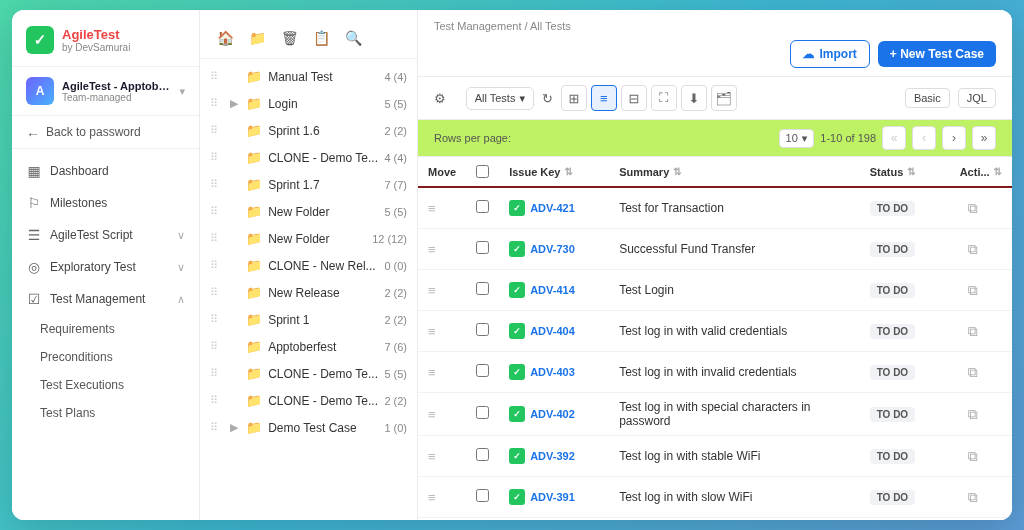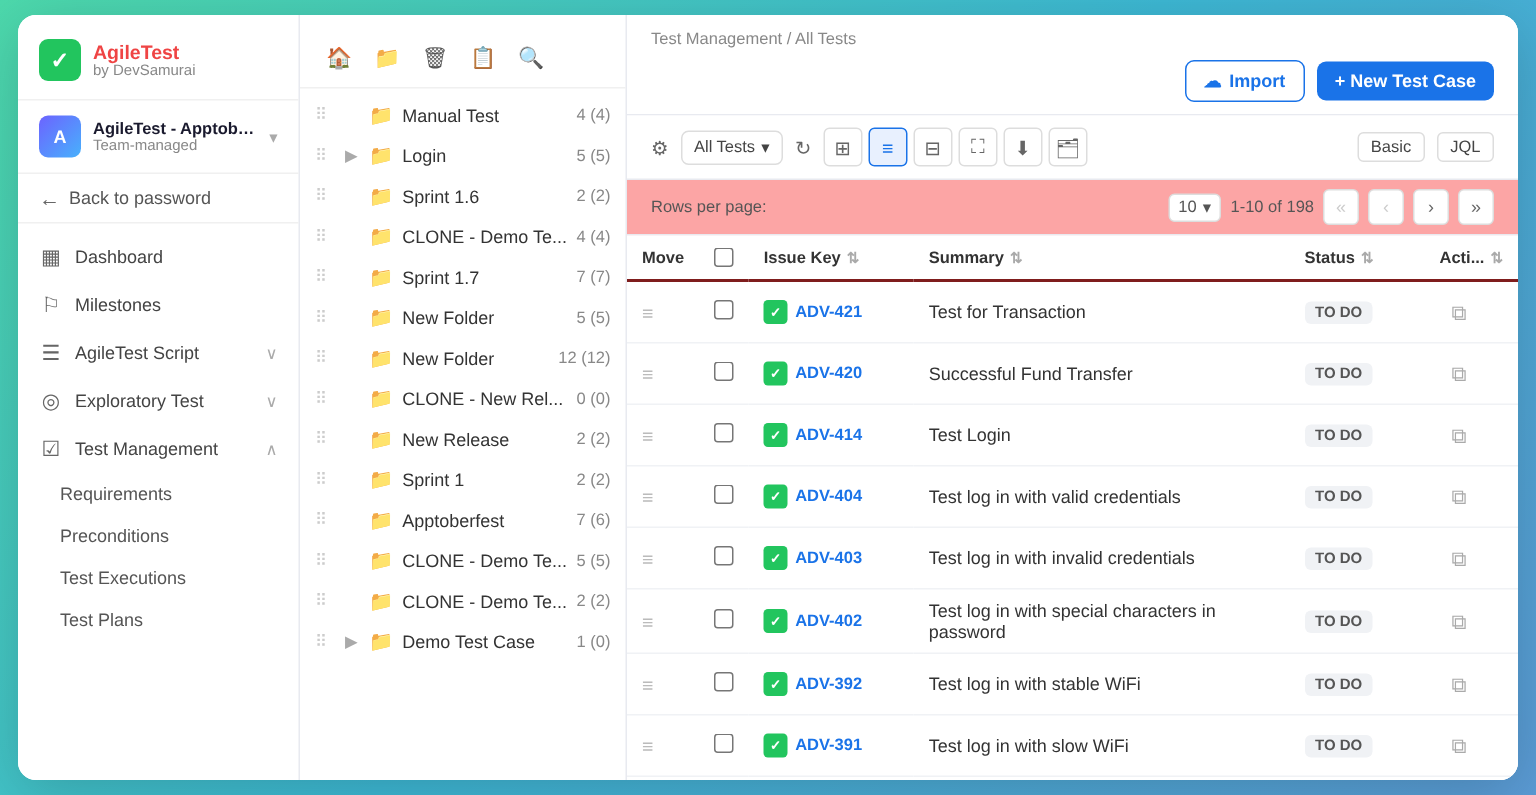--- a/index.html
+++ b/index.html
@@ -177,20 +177,21 @@
       background: #fff;
       border-bottom: 1px solid #e8eaf0;
     }
     .filter-icon { color: #666; font-size: 13px; cursor: pointer; }
     .filter-select {
       display: flex; align-items: center; gap: 4px;
       padding: 4px 8px;
       border: 1px solid #ddd; border-radius: 5px;
       font-size: 11px; color: #444; cursor: pointer;
       background: #fff;
+      margin-left: 12px;
     }
     .filter-spacer { flex: 1; }
     .view-btns { display: flex; gap: 4px; }
     .view-btn {
       width: 26px; height: 26px;
       display: flex; align-items: center; justify-content: center;
       border: 1px solid #ddd; border-radius: 4px;
       color: #666; font-size: 13px; cursor: pointer;
       background: #fff;
     }
@@ -201,21 +202,21 @@
       cursor: pointer;
     }
     .badge-jql {
       padding: 3px 8px; border: 1px solid #ddd;
       border-radius: 4px; font-size: 11px; color: #444;
       cursor: pointer;
     }
     .pagination-bar {
       display: flex; align-items: center; gap: 6px;
       padding: 6px 16px;
-      background: #fca5a5;
+      background: #bef264;
       border-bottom: 1px solid #e8eaf0;
       font-size: 11px; color: #555;
     }
     .page-label { margin-right: auto; }
     .page-select {
       display: flex; align-items: center; gap: 4px;
       border: 1px solid #ddd; border-radius: 4px; padding: 2px 6px;
       font-size: 11px; cursor: pointer; background: #fff;
     }
     .page-info { color: #555; }
@@ -533,21 +534,21 @@
     <td class="col-action">
                   <div class="action-btn">⧉</div>
                 </td>
   </tr>
               <tr>
     <td class="move-cell col-move"><span>≡</span></td>
     <td class="check-cell col-check"><input type="checkbox" style=""></td>
     <td class="col-key">
       <div class="issue-key">
         <div class="issue-badge">✓</div>
-        <a class="issue-link" href="#">ADV-420</a>
+        <a class="issue-link" href="#">ADV-730</a>
       </div>
     </td>
     <td class="col-summary"><span class="summary-text">Successful Fund Transfer</span></td>
     <td class="col-status"><span class="status-badge">TO DO</span></td>
     <td class="col-action">
                   <div class="action-btn">⧉</div>
                 </td>
   </tr>
               <tr>
     <td class="move-cell col-move"><span>≡</span></td>

